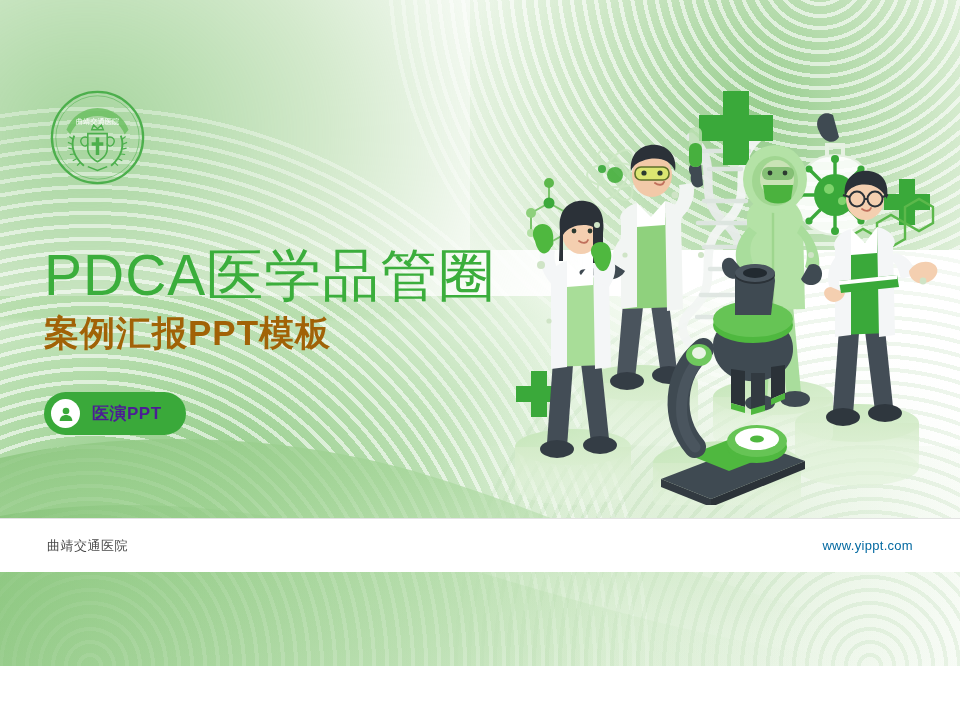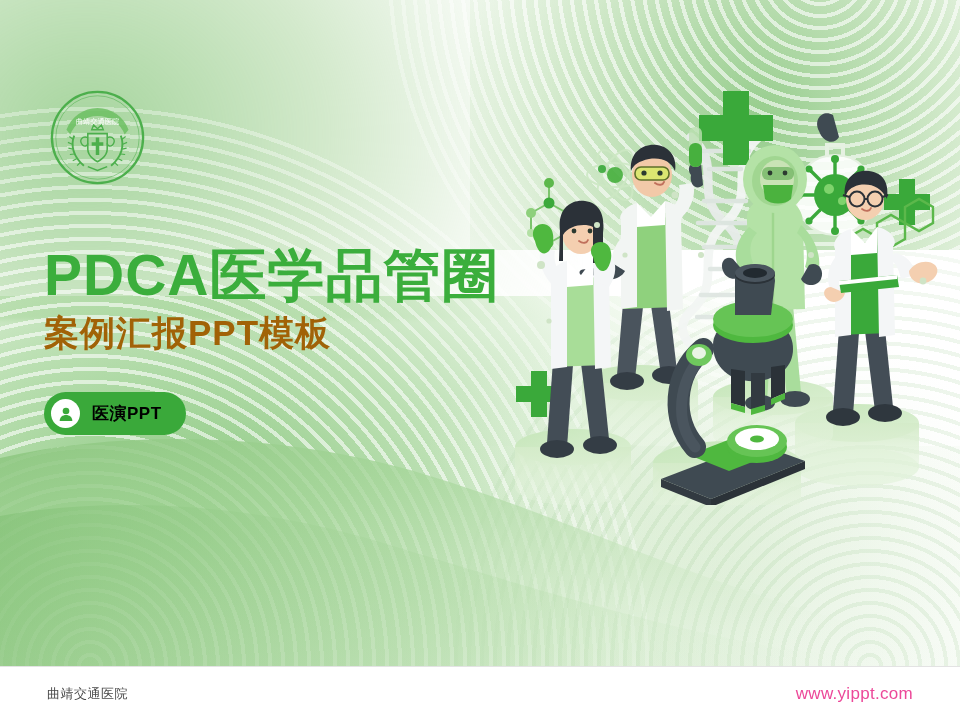--- a/index.html
+++ b/index.html
@@ -1,19 +1,19 @@
 <!DOCTYPE html>
 <html><head>
 <meta charset="utf-8">
 <style>
   * { margin:0; padding:0; box-sizing:border-box; }
   html,body { width:960px; height:720px; overflow:hidden; background:#ffffff;
               font-family:"Liberation Sans","DejaVu Sans",sans-serif; }
 
-  #slide-root { position:relative; width:960px; height:720px; background:#fff; }
+  #slide-root { position:relative; width:960px; height:572px; background:#fff; }
 
   
   .slide-canvas {
     position:absolute; left:0; top:0; width:960px; height:666px;
     background:#ffffff; overflow:hidden;
   }
 
   
   .wash-tl {
     position:absolute; left:-180px; top:-300px; width:760px; height:620px;
@@ -67,52 +67,52 @@
 
   
   .wave-bottom { position:absolute; left:0; bottom:0; width:960px; height:300px; }
 
   
   .logo-wrap { position:absolute; left:49px; top:89px; width:97px; height:97px; }
 
   
   .title-block { position:absolute; left:44px; top:246px; }
   .main-title {
-    font-size:57px; line-height:1.04; font-weight:bold; color:#3bae3c;
+    font-size:57px; line-height:1.04; font-weight:normal; color:#3bae3c;
     letter-spacing:1px; white-space:nowrap;
   }
   .sub-title {
     margin-top:8px; font-size:35px; line-height:1.15; font-weight:bold;
     color:#a16207; letter-spacing:1px; white-space:nowrap;
   }
 
   
   .meta-row { position:absolute; left:44px; top:392px; display:flex; gap:16px; }
   .badge {
     display:flex; align-items:center; height:43px; border-radius:22px;
     background:#3aa93a; padding:0 24px 0 7px; gap:12px;
   }
   .badge-icon {
     width:29px; height:29px; border-radius:50%; background:#fff;
     display:flex; align-items:center; justify-content:center; flex:0 0 auto;
   }
-  .badge-text { color:#000000; font-size:17px; font-weight:bold; letter-spacing:.5px; white-space:nowrap; }
+  .badge-text { color:#4c1d95; font-size:17px; font-weight:bold; letter-spacing:.5px; white-space:nowrap; }
 
   
   .illustration { position:absolute; left:505px; top:75px; width:455px; height:430px; }
 
   
   .footer-bar {
     position:absolute; left:0; bottom:0; width:960px; height:54px;
     background:#ffffff; border-top:1px solid #e3e3e3;
     display:flex; align-items:center; justify-content:space-between;
     padding:0 47px;
   }
   .footer-left  { font-size:13px; color:#4a4a4a; letter-spacing:.5px; }
-  .footer-right { font-size:17px; color:#ec4899; letter-spacing:.3px; }
+  .footer-right { font-size:13px; color:#0369a1; letter-spacing:.3px; }
 </style>
 </head>
 <body>
 
 <div id="slide-root">
 
   <div class="slide-canvas">
 
     <div class="wash-tl"></div>
     <div class="wash-tr"></div>

